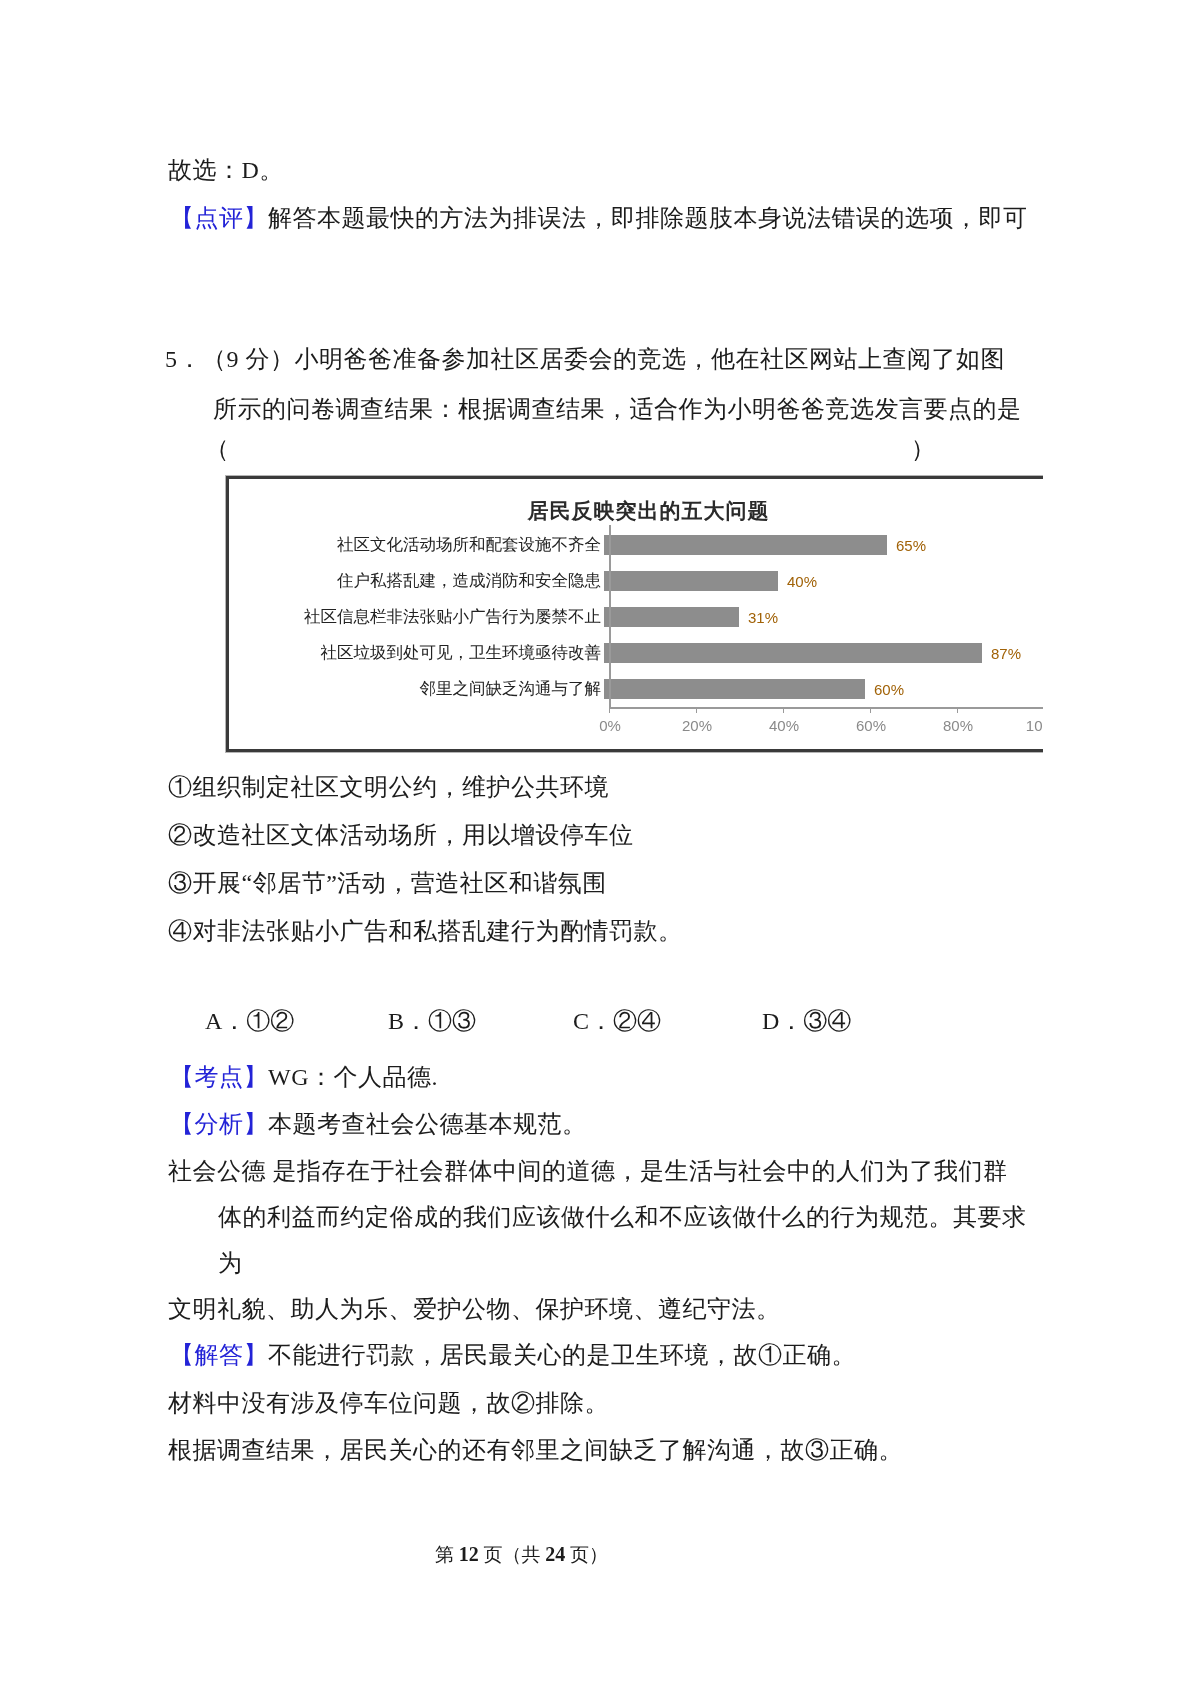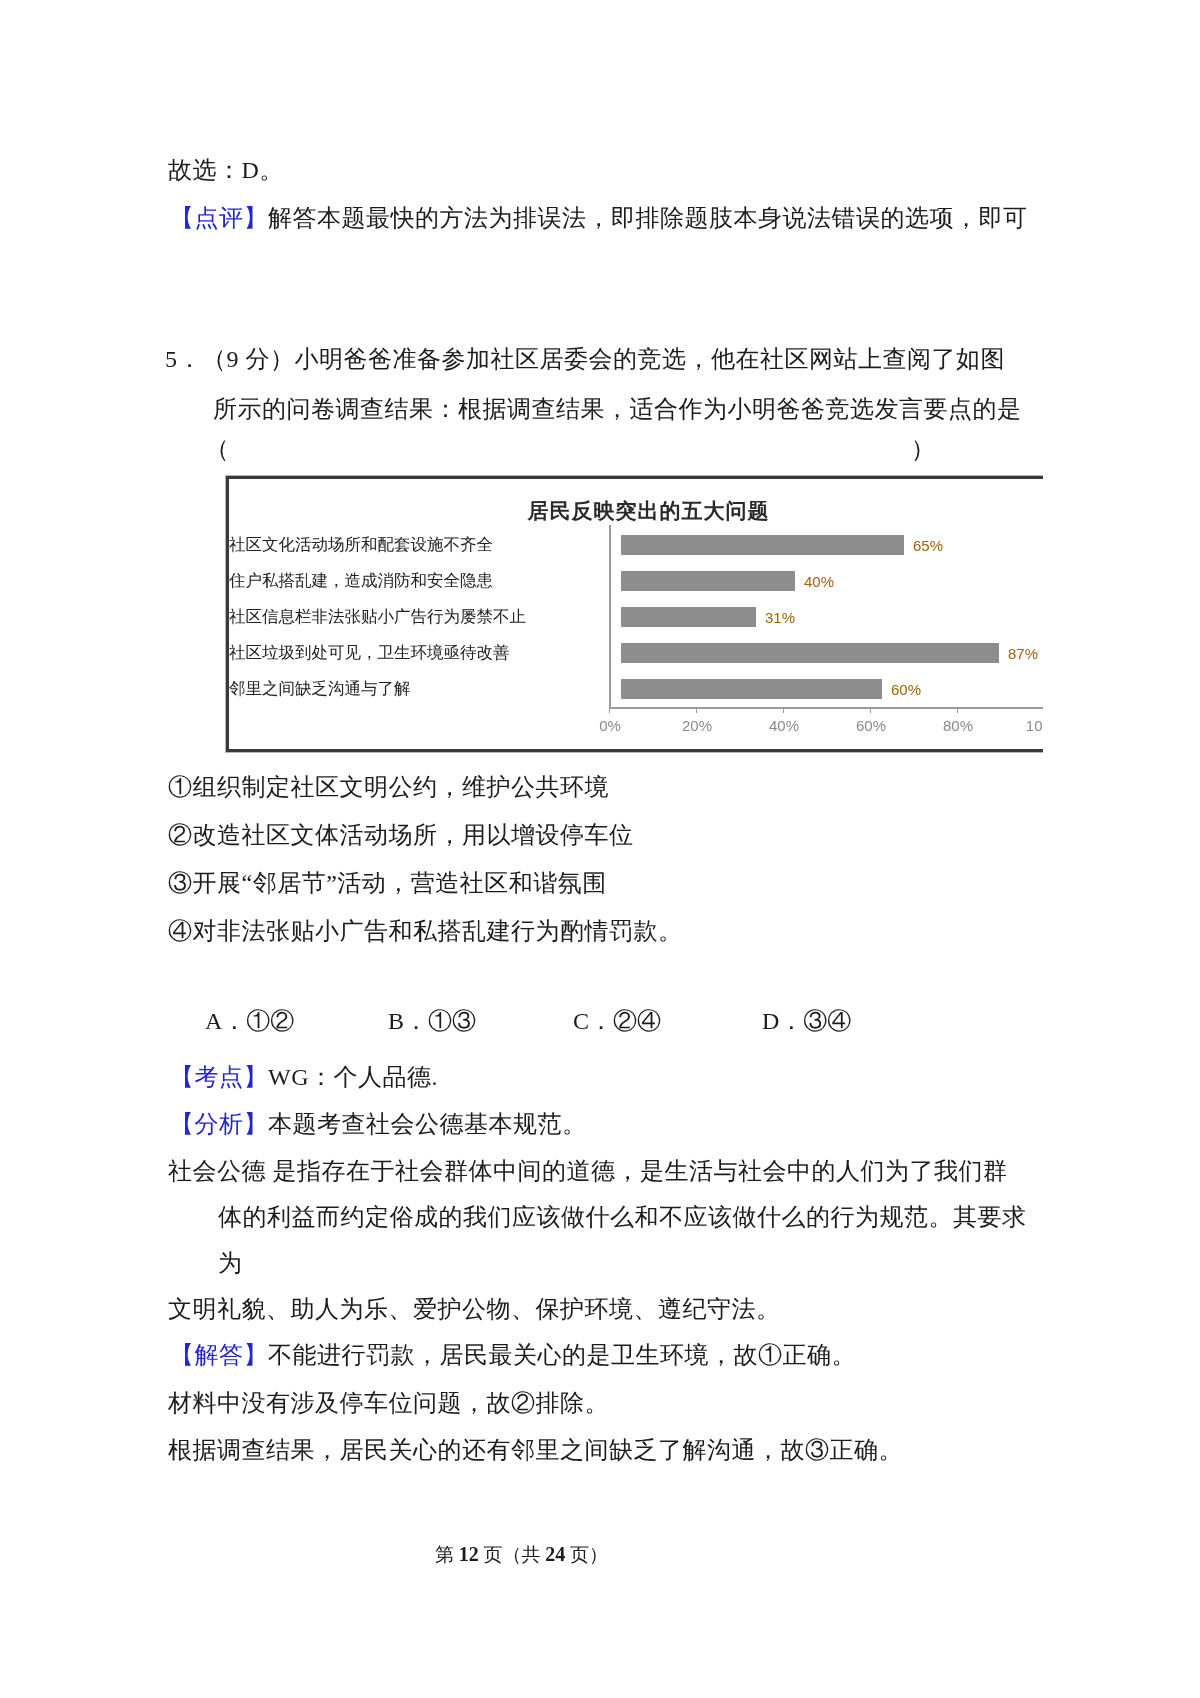--- a/index.html
+++ b/index.html
@@ -54,22 +54,22 @@
   .chart-row{
     position:absolute;
     left:0;
     width:100%;
     height:36px;
     display:flex;
     align-items:center;
   }
   .chart-label{
     width:372px;
-    padding-right:20px;
-    text-align:left;
+    padding-right:3px;
+    text-align:right;
     font-size:16.5px;
     color:#222222;
     white-space:nowrap;
     flex:none;
   }
   .chart-bar{
     height:20px;
     background:#8d8d8d;
     flex:none;
   }

